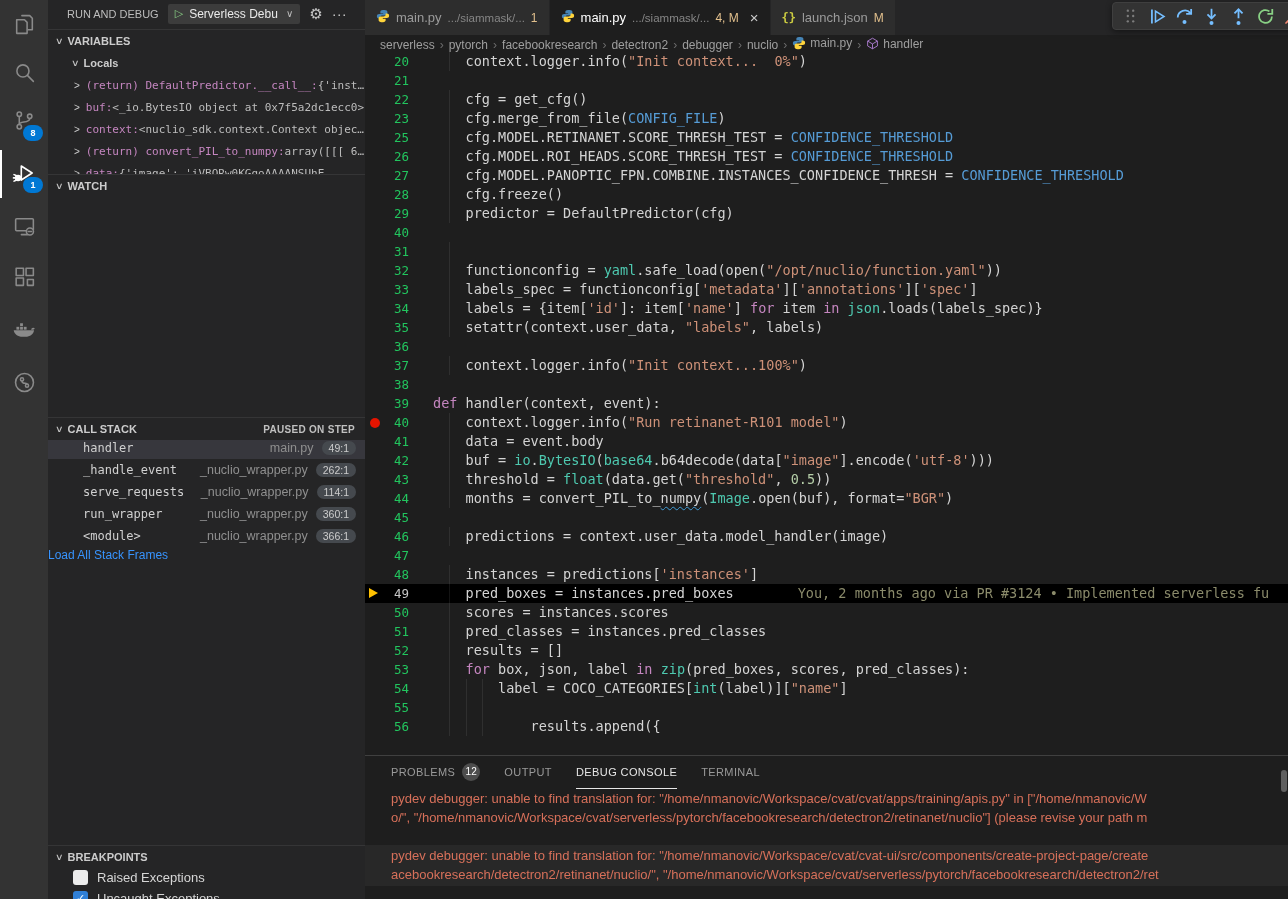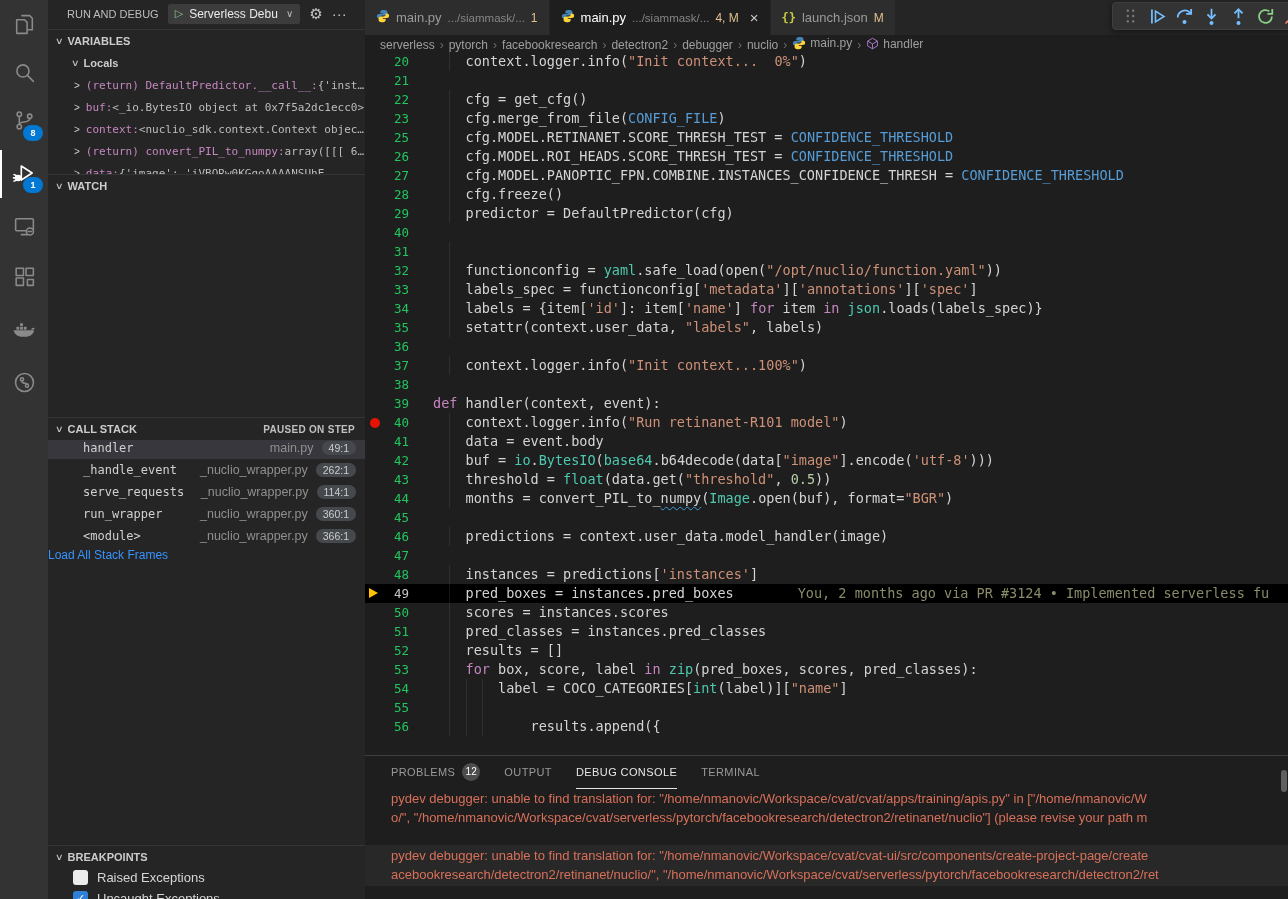--- a/index.html
+++ b/index.html
@@ -355,21 +355,21 @@
       <div class="cl"><span class="ln">43</span><span class="code"><span class="tk-d">    threshold = </span><span class="tk-t">float</span><span class="tk-d">(data.get(</span><span class="tk-s">"threshold"</span><span class="tk-d">, </span><span class="tk-n">0.5</span><span class="tk-d">))</span></span><span class="ig" style="left: 84.26px;"></span></div>
       <div class="cl"><span class="ln">44</span><span class="code"><span class="tk-d">    months = convert_PIL_to_</span><span class="tk-sq">numpy</span><span class="tk-d">(</span><span class="tk-t">Image</span><span class="tk-d">.open(buf), format=</span><span class="tk-s">"BGR"</span><span class="tk-d">)</span></span><span class="ig" style="left: 84.26px;"></span></div>
       <div class="cl"><span class="ln">45</span><span class="code"></span></div>
       <div class="cl"><span class="ln">46</span><span class="code"><span class="tk-d">    predictions = context.user_data.model_handler(image)</span></span><span class="ig" style="left: 84.26px;"></span></div>
       <div class="cl"><span class="ln">47</span><span class="code"></span></div>
       <div class="cl"><span class="ln">48</span><span class="code"><span class="tk-d">    instances = predictions[</span><span class="tk-s">'instances'</span><span class="tk-d">]</span></span><span class="ig" style="left: 84.26px;"></span></div>
       <div class="cl cur"><span class="cur-ptr"></span><span class="ln">49</span><span class="code"><span class="tk-d">    pred_boxes = instances.pred_boxes</span><span class="blame">You, 2 months ago via PR #3124 • Implemented serverless fu</span></span><span class="ig" style="left: 84.26px;"></span></div>
       <div class="cl"><span class="ln">50</span><span class="code"><span class="tk-d">    scores = instances.scores</span></span><span class="ig" style="left: 84.26px;"></span></div>
       <div class="cl"><span class="ln">51</span><span class="code"><span class="tk-d">    pred_classes = instances.pred_classes</span></span><span class="ig" style="left: 84.26px;"></span></div>
       <div class="cl"><span class="ln">52</span><span class="code"><span class="tk-d">    results = []</span></span><span class="ig" style="left: 84.26px;"></span></div>
-      <div class="cl"><span class="ln">53</span><span class="code"><span class="tk-d">    </span><span class="tk-k">for</span><span class="tk-d"> box, score, label </span><span class="tk-k">in</span><span class="tk-d"> </span><span class="tk-t">zip</span><span class="tk-d">(pred_boxes, scores, pred_classes):</span></span><span class="ig" style="left: 84.26px;"></span></div>
+      <div class="cl"><span class="ln">53</span><span class="code"><span class="tk-d">    </span><span class="tk-k">for</span><span class="tk-d"> box, json, label </span><span class="tk-k">in</span><span class="tk-d"> </span><span class="tk-t">zip</span><span class="tk-d">(pred_boxes, scores, pred_classes):</span></span><span class="ig" style="left: 84.26px;"></span></div>
       <div class="cl"><span class="ln">54</span><span class="code"><span class="tk-d">        label = COCO_CATEGORIES[</span><span class="tk-t">int</span><span class="tk-d">(label)][</span><span class="tk-s">"name"</span><span class="tk-d">]</span></span><span class="ig" style="left: 84.26px;"></span><span class="ig" style="left: 100.52px;"></span><span class="ig" style="left: 116.78px;"></span></div>
       <div class="cl"><span class="ln">55</span><span class="ig" style="left: 84.26px;"></span><span class="ig" style="left: 100.52px;"></span><span class="ig" style="left: 116.78px;"></span></div>
       <div class="cl"><span class="ln">56</span><span class="code"><span class="tk-d">            results.append({</span></span><span class="ig" style="left: 84.26px;"></span><span class="ig" style="left: 100.52px;"></span><span class="ig" style="left: 116.78px;"></span></div>
     </div>
 </div>
 
 <div id="dbgbar">
     <span class="tbtn">
       <svg width="15" height="18" viewBox="0 0 14 16" fill="#7d7d7d">
         <circle cx="4.5" cy="3" r="1.1"></circle>

